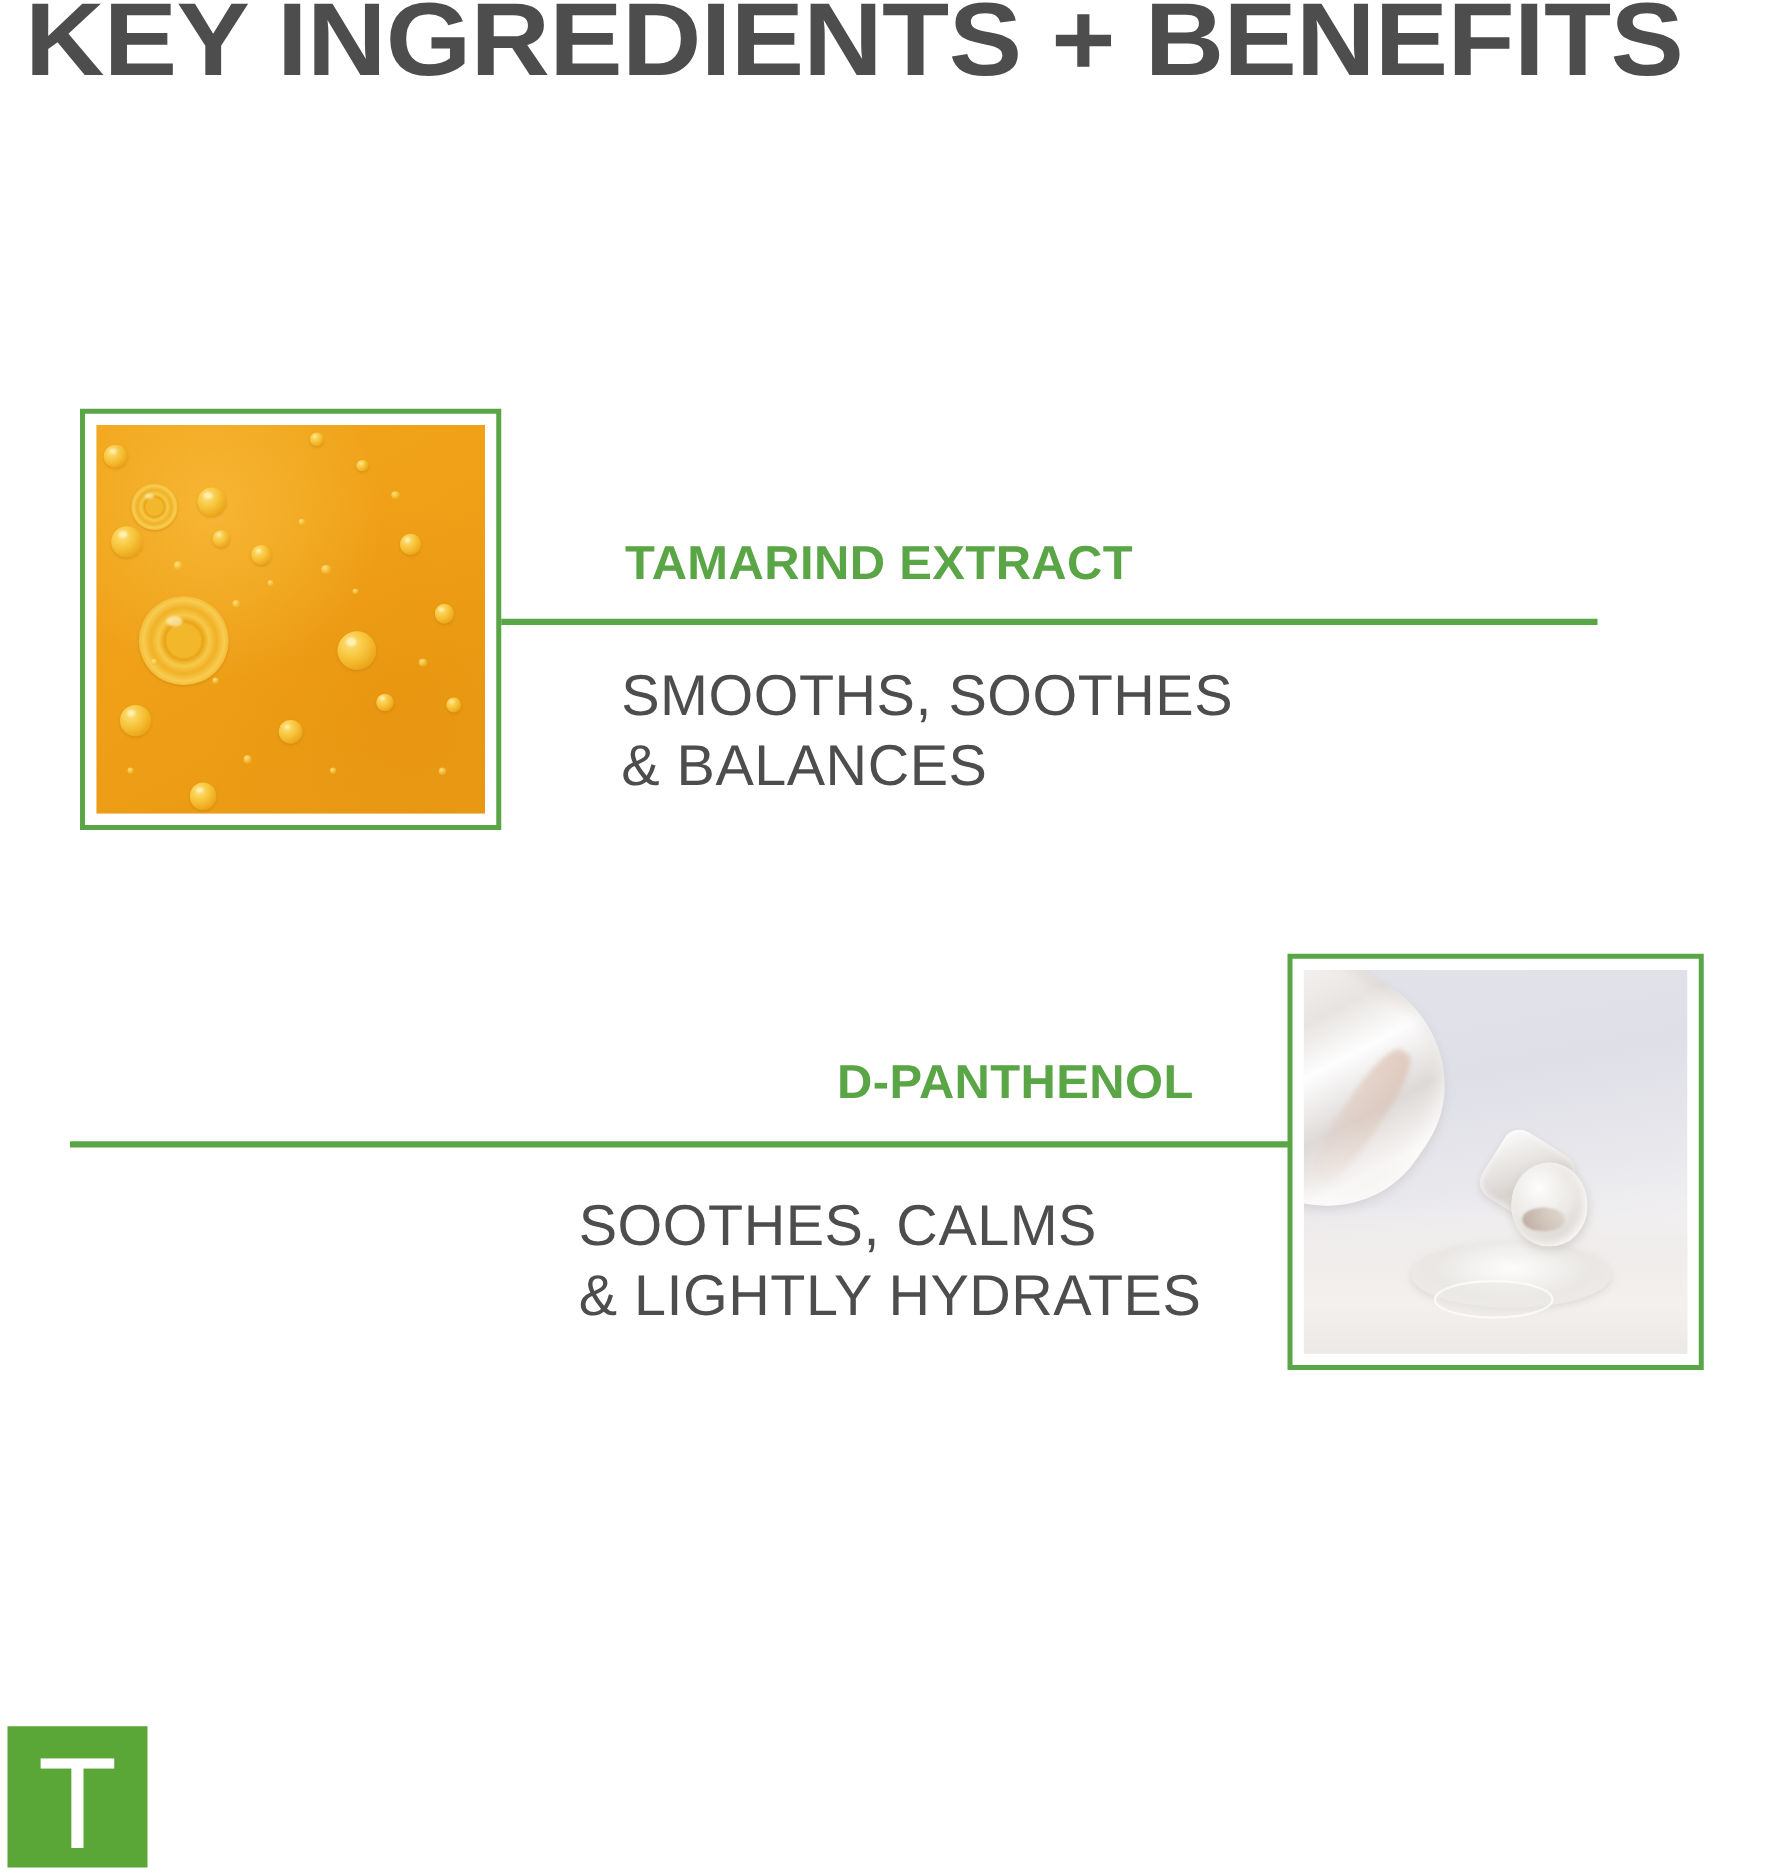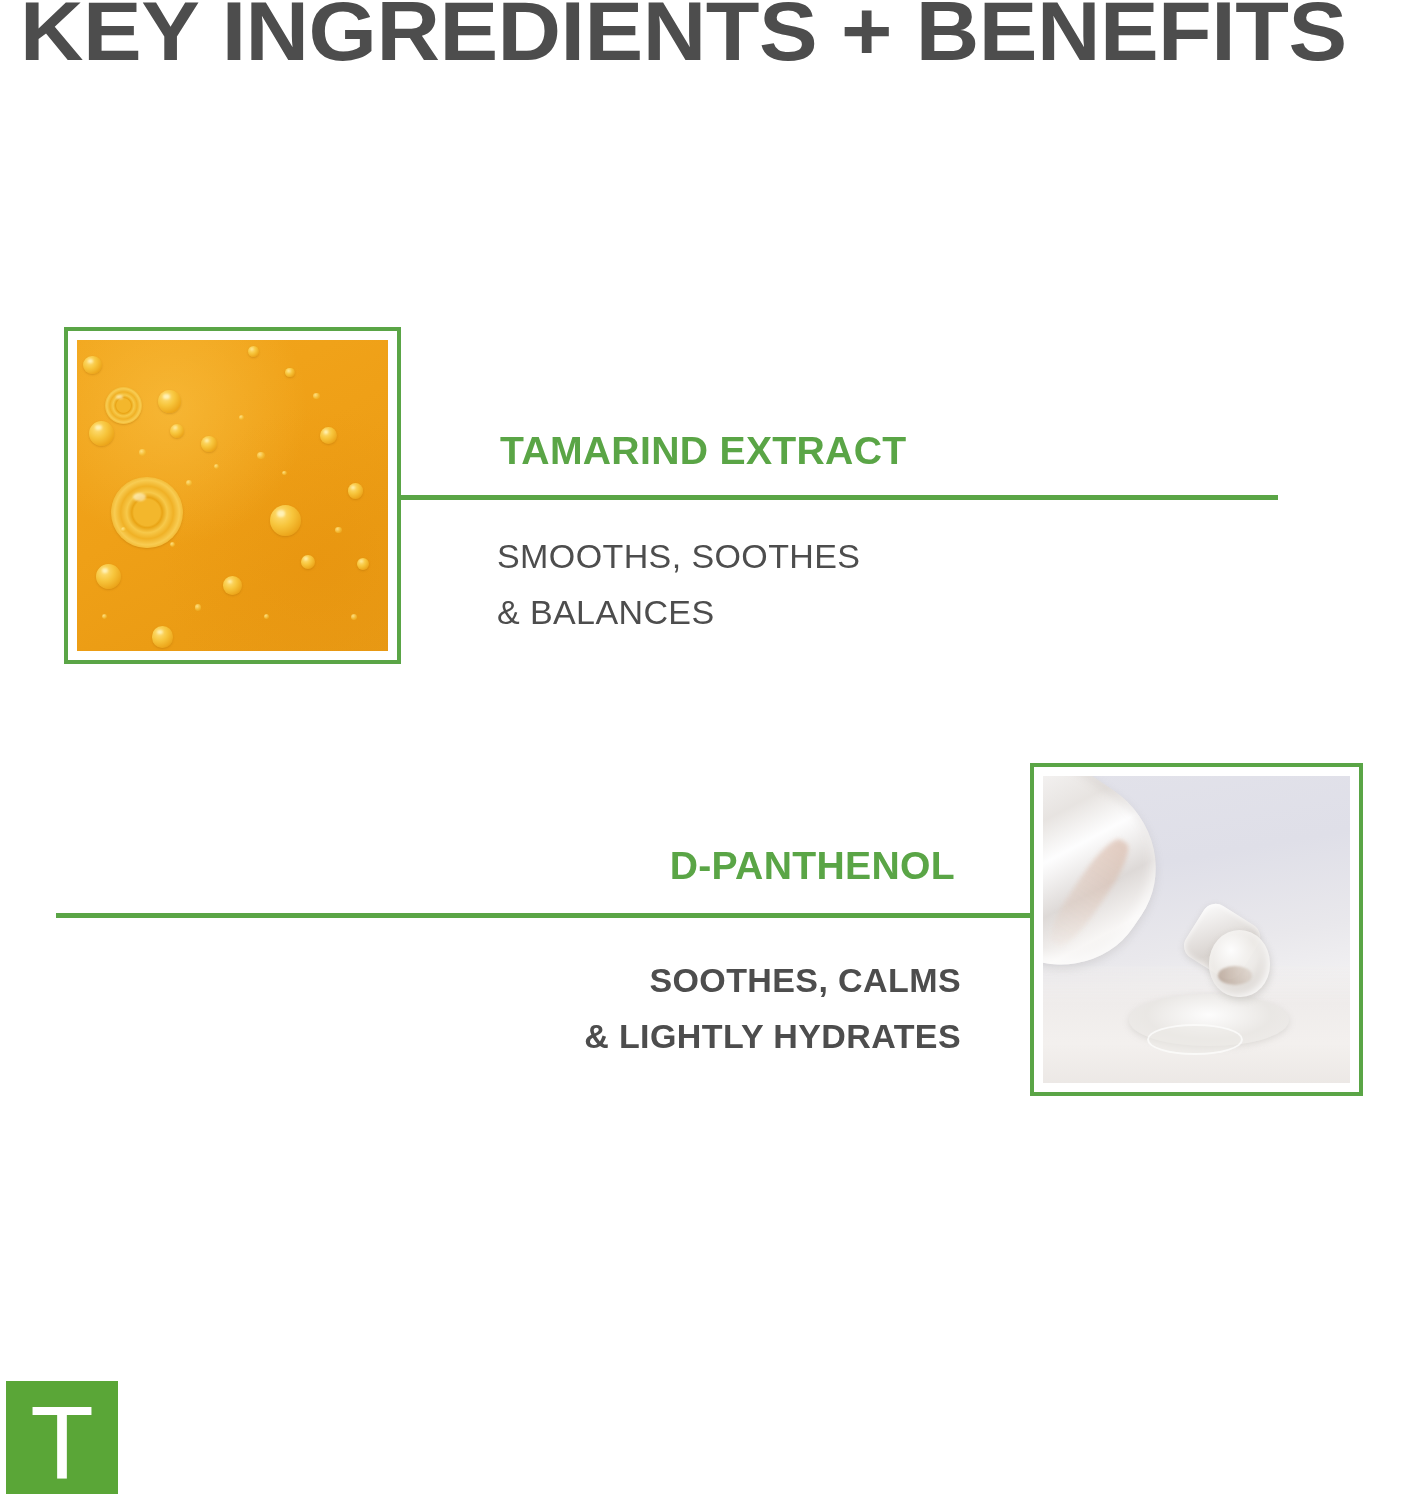--- a/index.html
+++ b/index.html
@@ -248,36 +248,34 @@
   #name-panthenol {
     right: 472px;
     top: 845px;
     transform-origin: right center;
   }
 
   .ing-benefit {
     position: absolute;
     color: #4d4d4d;
     font-family: "Liberation Sans", sans-serif;
-    font-size: 34px;
+    font-size: 46px;
     font-weight: normal;
     line-height: 56px;
     letter-spacing: 0.4px;
     white-space: pre-line;
   }
   #benefit-tamarind {
     left: 497px;
     top: 528px;
     text-align: left;
   }
   #benefit-panthenol {
     right: 466px;
     top: 952px;
-    text-align: right;
-    font-weight: bold;
   }
 
   
   #skin-type-badge {
     position: absolute;
     left: 6px;
     top: 1381px;
     width: 112px;
     height: 113px;
     background: #5aa637;

